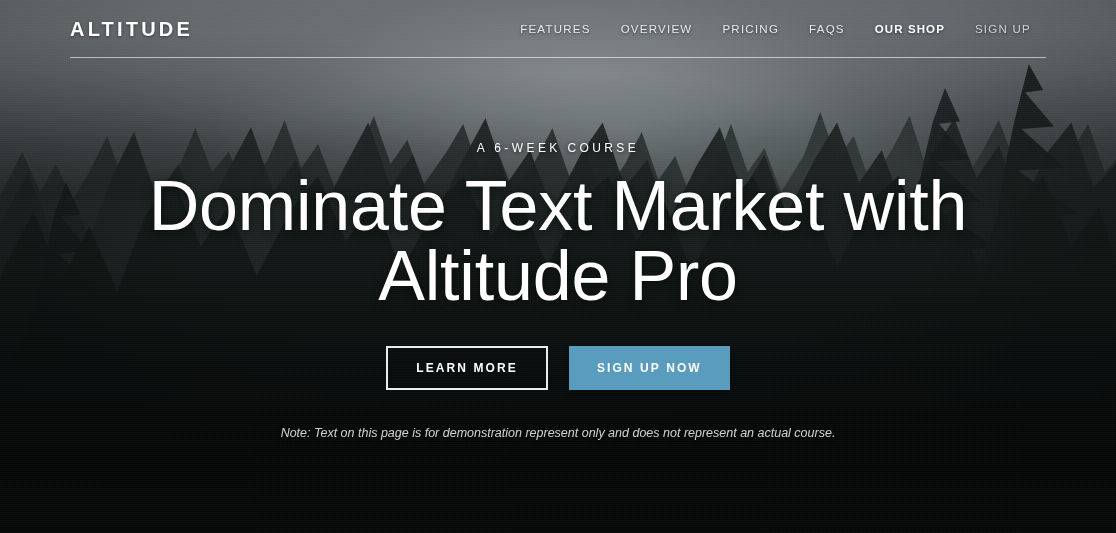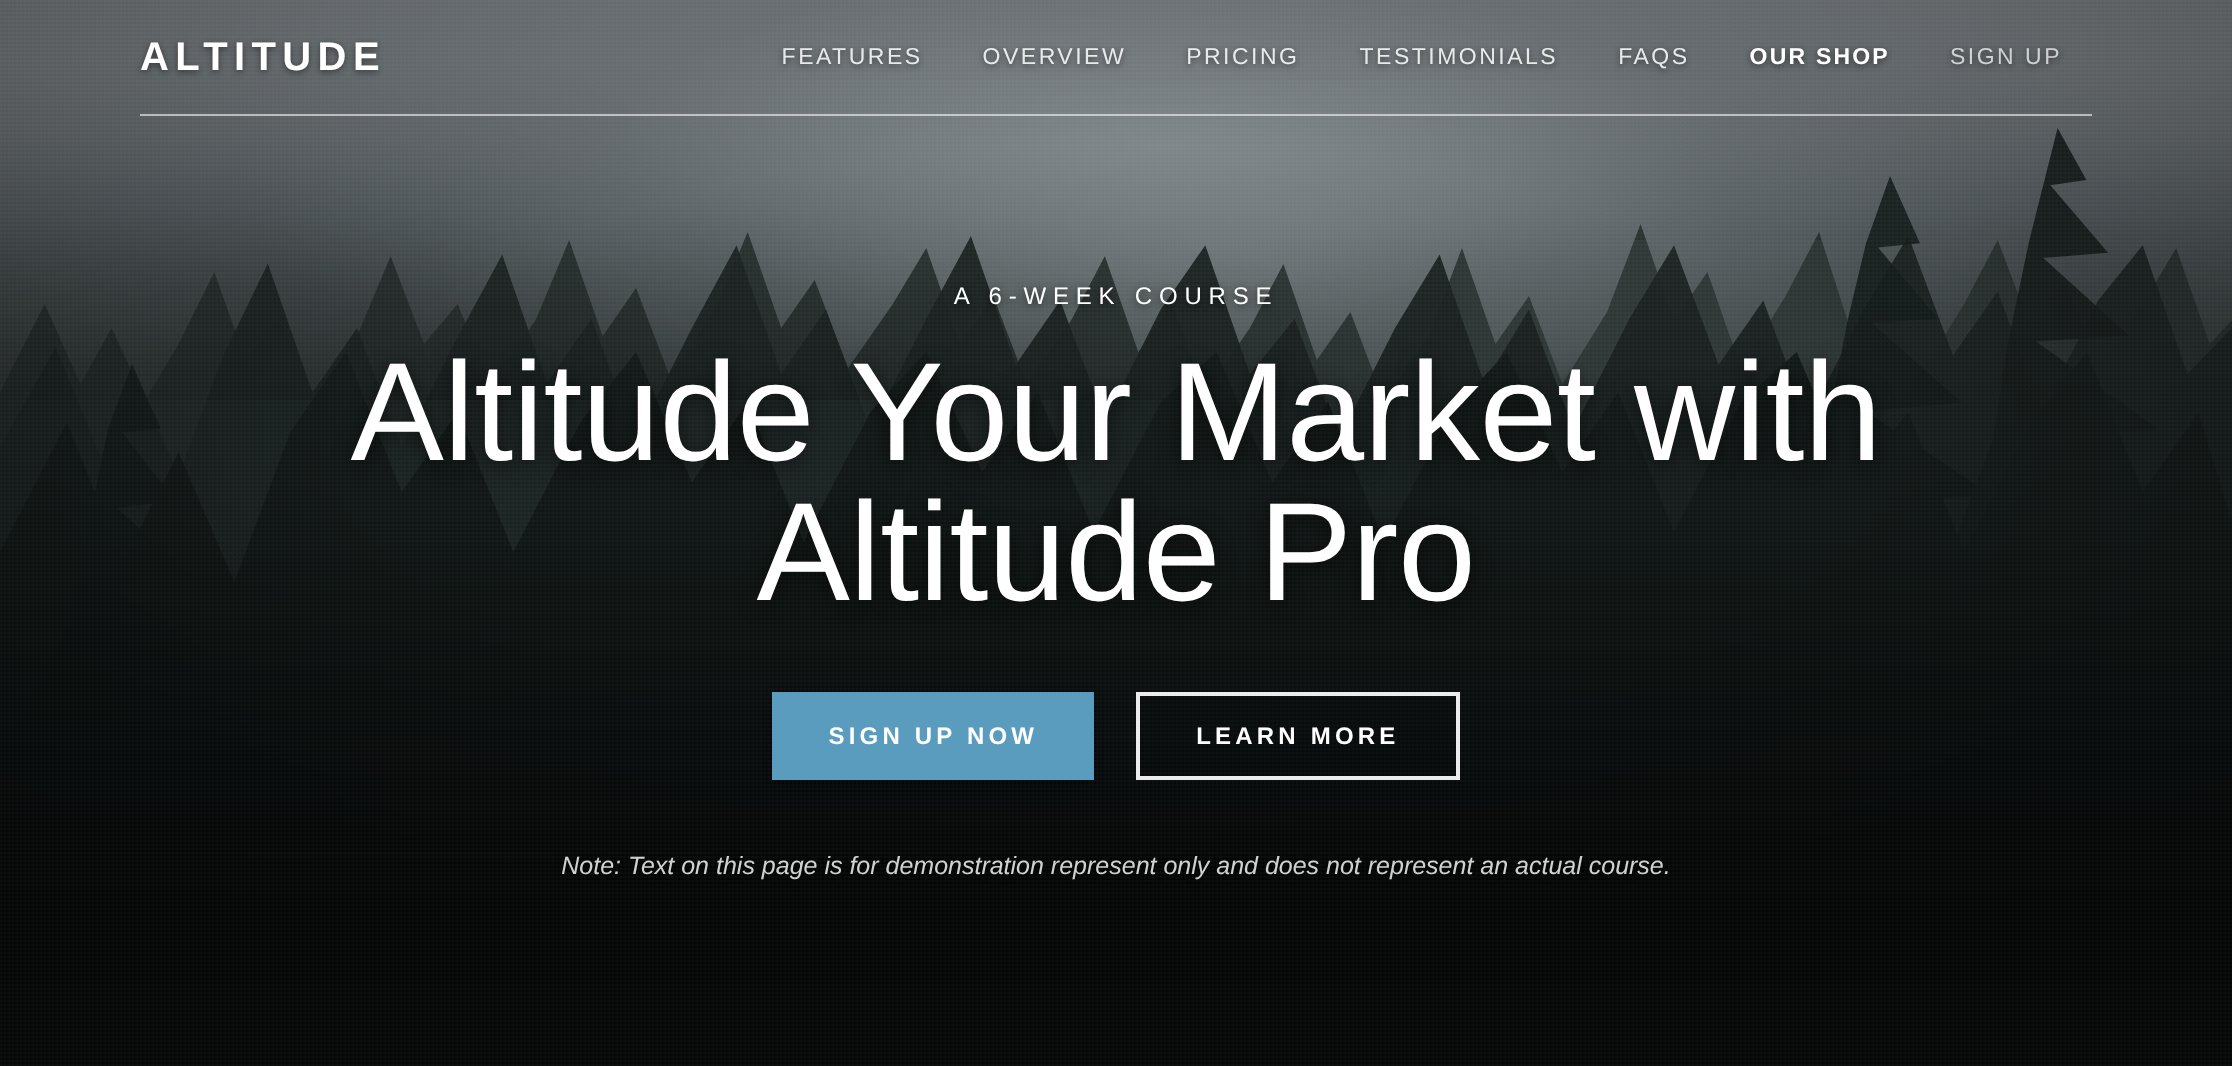--- a/index.html
+++ b/index.html
@@ -348,31 +348,30 @@
     <div class="bg-vignette"></div>
     <div class="bg-grain"></div>
   </div>
 
   <header class="site-header">
     <div class="logo">ALTITUDE</div>
     <nav class="main-nav">
       <span class="nav-item">FEATURES</span>
       <span class="nav-item">OVERVIEW</span>
       <span class="nav-item">PRICING</span>
-      <span class="nav-item">TESTIMONIALS</span>
       <span class="nav-item">FAQS</span>
       <span class="nav-item is-active">OUR SHOP</span>
       <span class="nav-item is-dim">SIGN UP</span>
     </nav>
   </header>
   <div class="header-rule"></div>
 
   <section class="hero">
     <div class="eyebrow">A 6-WEEK COURSE</div>
-    <h1 class="hero-title">Altitude Your Market with Altitude Pro</h1>
+    <h1 class="hero-title">Dominate Text Market with Altitude Pro</h1>
     <div class="hero-buttons">
+      <button class="btn btn-outline">LEARN MORE</button>
       <button class="btn btn-primary">SIGN UP NOW</button>
-      <button class="btn btn-outline">LEARN MORE</button>
     </div>
     <div class="hero-note">Note: Text on this page is for demonstration represent only and does not represent an actual course.</div>
   </section>
 
 </div>
 
 </body></html>

